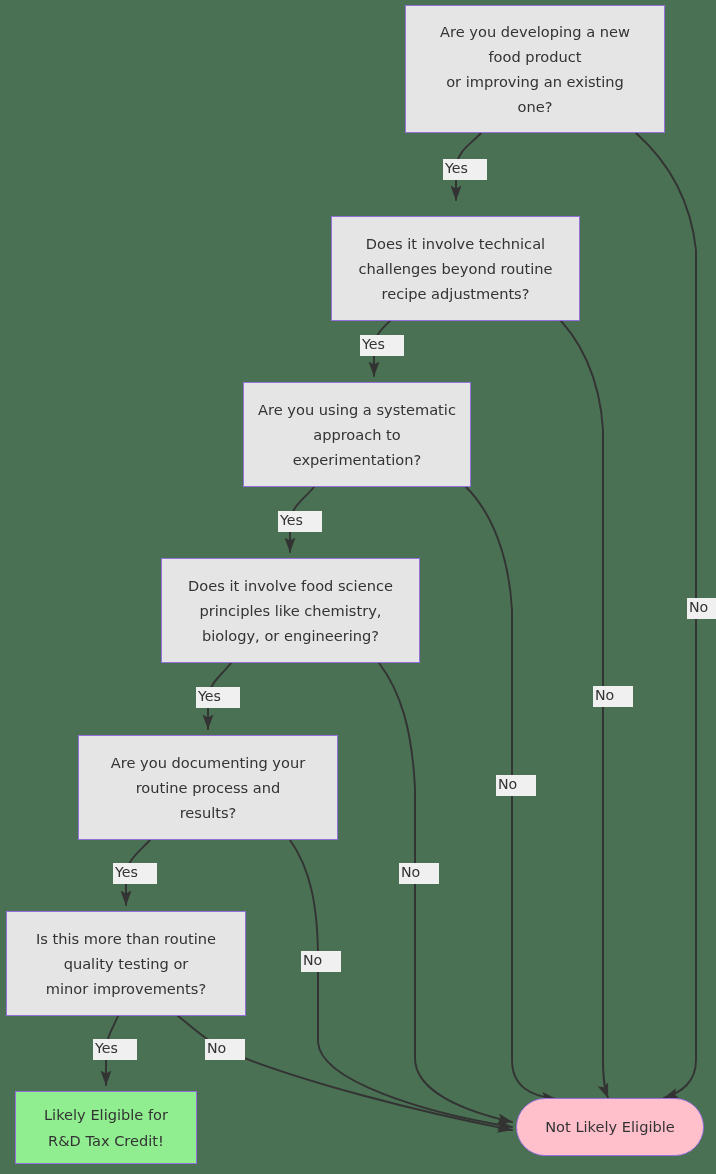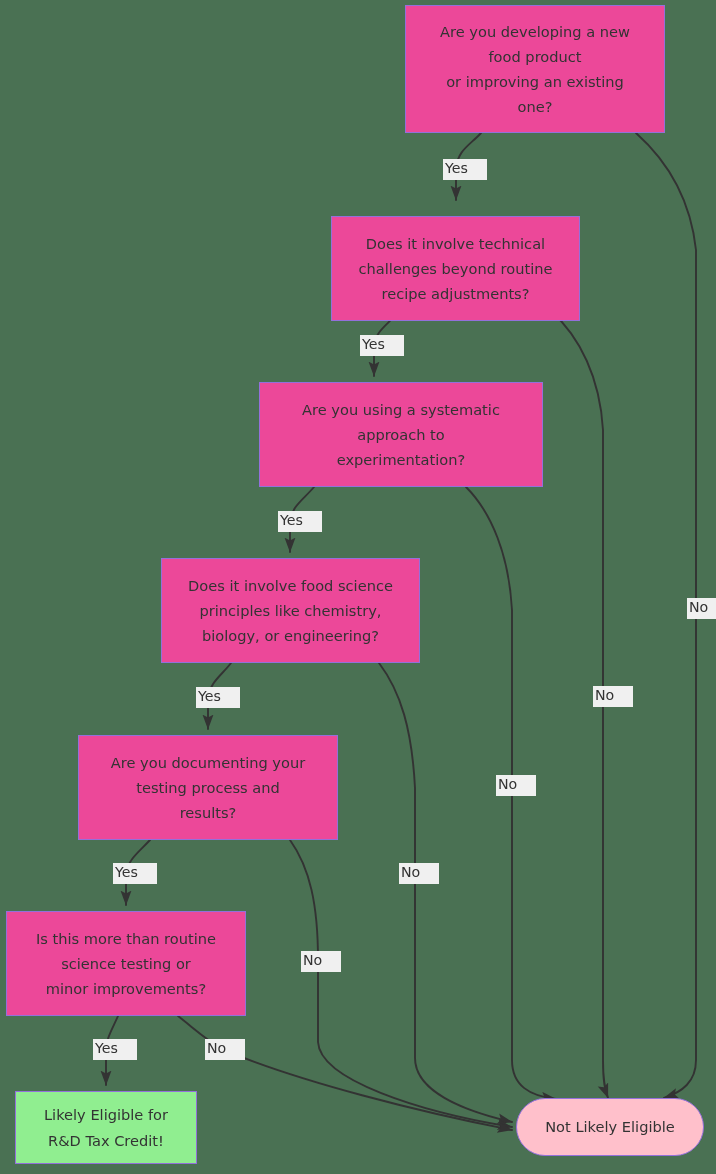--- a/index.html
+++ b/index.html
@@ -40,21 +40,21 @@
     text-align: center;
     display: flex;
     align-items: center;
     justify-content: center;
     padding: 4px 8px;
   }
   .node .node-text {
     display: block;
     white-space: pre-line;
   }
-  .node.decision { background: #ec4899; }
+  .node.decision { background: #e5e5e5; }
   .node.eligible { background: #90ee90; }
   .node.not-eligible { background: #ffc0cb; border-radius: 29px; }
 
   .edge-label {
     position: absolute;
     background: #f0f0f0;
     color: #333333;
     font-size: 14.2px;
     line-height: 1.25;
     padding: 1px 19px 2px 2px;
@@ -107,41 +107,41 @@
 or improving an existing
 one?</span>
   </div>
 
   <div class="node decision" style="left:331px; top:216px; width:249px; height:105px;">
     <span class="node-text">Does it involve technical
 challenges beyond routine
 recipe adjustments?</span>
   </div>
 
-  <div class="node decision" style="left:243px; top:382px; width:284px; height:105px;margin-left:16px;">
+  <div class="node decision" style="left:243px; top:382px; width:228px; height:105px;">
     <span class="node-text">Are you using a systematic
 approach to
 experimentation?</span>
   </div>
 
   <div class="node decision" style="left:161px; top:558px; width:259px; height:105px;">
     <span class="node-text">Does it involve food science
 principles like chemistry,
 biology, or engineering?</span>
   </div>
 
   <div class="node decision" style="left:78px; top:735px; width:260px; height:105px;">
     <span class="node-text">Are you documenting your
-testing process and
+routine process and
 results?</span>
   </div>
 
   <div class="node decision" style="left:6px; top:911px; width:240px; height:105px;">
     <span class="node-text">Is this more than routine
-science testing or
+quality testing or
 minor improvements?</span>
   </div>
 
   <div class="node eligible" style="left:15px; top:1091px; width:182px; height:73px;">
     <span class="node-text">Likely Eligible for
 R&amp;D Tax Credit!</span>
   </div>
 
   <div class="node not-eligible" style="left:516px; top:1098px; width:188px; height:58px;">
     <span class="node-text">Not Likely Eligible</span>

